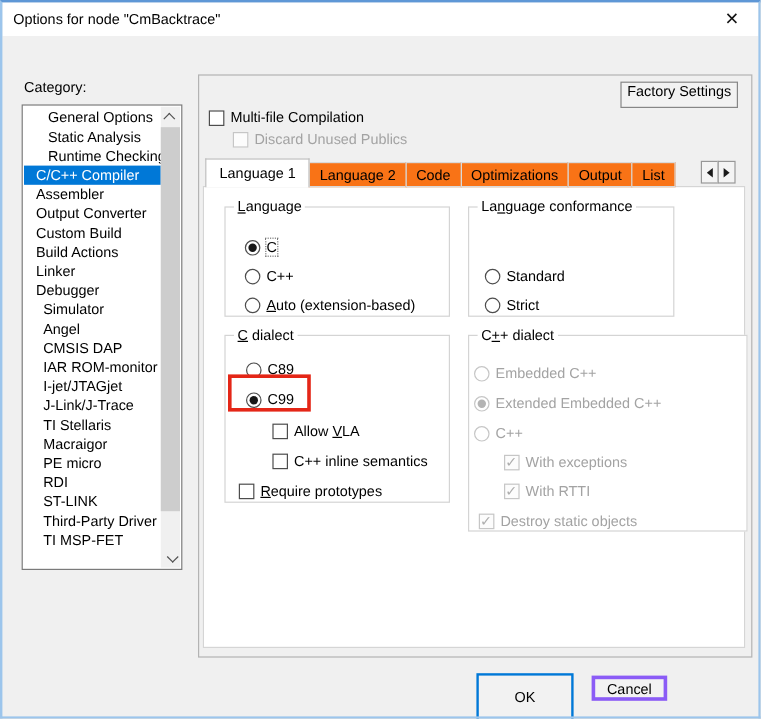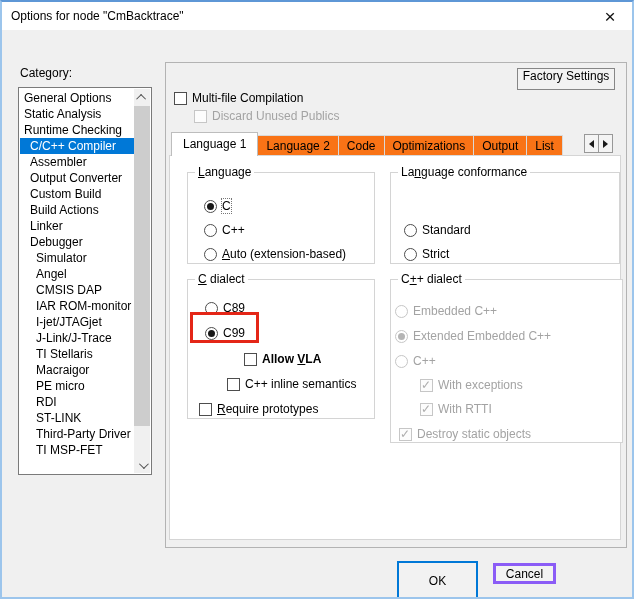--- a/index.html
+++ b/index.html
@@ -12,21 +12,21 @@
   .titlebar { position:absolute; top:2px; left:2px; right:2px; height:28px; background:#ffffff; display:flex; align-items:center; }
   .title { margin-left:9px; font-size:12px; color:#000; }
   .close-btn { position:absolute; right:6px; top:0; width:32px; height:28px; display:flex; align-items:center; justify-content:center; cursor:default; }
   .close-btn span { font-size:19px; font-weight:300; color:#111; line-height:1; }
 
   
   .cat-label { position:absolute; left:20px; top:66px; }
   .listbox { position:absolute; left:18px; top:87px; width:134px; height:388px; background:#fff; border:1px solid #7a7a7a; }
   .lrows { position:absolute; left:1px; top:2px; right:17px; }
   .lrow { height:16px; line-height:16px; white-space:nowrap; overflow:hidden; cursor:default; }
-  .i0 { padding-left:4px; } .i1 { padding-left:10px; } .i2 { padding-left:16px; }
+  .i0 { padding-left:20px; } .i1 { padding-left:10px; } .i2 { padding-left:16px; }
   .lrow.sel { background:#0078d7; color:#fff; }
   .vscroll { position:absolute; top:1px; right:1px; bottom:1px; width:16px; background:#f0f0f0; }
   .sb-btn { position:absolute; left:0; width:16px; height:16px; display:flex; align-items:center; justify-content:center; }
   .sb-up { top:0; } .sb-down { bottom:0; }
   .chev { width:7px; height:7px; border-left:1px solid #505050; border-top:1px solid #505050; }
   .chev.up { transform:rotate(45deg) translateY(2px); }
   .chev.down { transform:rotate(225deg) translateY(2px); }
   .sb-thumb { position:absolute; left:0; top:17px; width:16px; height:320px; background:#cdcdcd; }
 
   
@@ -57,21 +57,21 @@
   .spin-btn + .spin-btn { margin-left:-1px; }
   .tri-left { width:0; height:0; border-top:4px solid transparent; border-bottom:4px solid transparent; border-right:5px solid #1a1a1a; }
   .tri-right { width:0; height:0; border-top:4px solid transparent; border-bottom:4px solid transparent; border-left:5px solid #1a1a1a; }
 
   
   .page { position:absolute; left:169px; top:155px; width:452px; height:385px; background:#fff; border:1px solid #d5d5d5; z-index:1; }
 
   .grp { position:absolute; border:1px solid #d4d4d4; z-index:2; background:#fff; }
   .grp-title { position:absolute; top:-7px; left:7px; background:#fff; padding:0 3px; line-height:13px; }
   .grp-lang { left:187px; top:172px; width:188px; height:92px; }
-  .grp-conf { left:390px; top:172px; width:230px; height:92px; }
+  .grp-conf { left:390px; top:172px; width:172px; height:92px; }
   .grp-cdia { left:187px; top:279px; width:188px; height:140px; }
   .grp-cpp  { left:390px; top:279px; width:233px; height:164px; }
 
   .annot { position:absolute; left:190px; top:312px; width:69px; height:31px; border:3px solid #e42617; z-index:10; pointer-events:none; }
 
   
   .ok-btn { position:absolute; left:397px; top:561px; width:81px; height:40px; background:#f2f2f2; border:2px solid #0078d7; display:flex; align-items:center; justify-content:center; cursor:default; }
   .cancel-btn { position:absolute; left:493px; top:563px; width:63px; height:21px; background:#f2f2f2; border:3px solid #8b5cf6; display:flex; align-items:center; justify-content:center; cursor:default; }
   u { text-decoration:underline; }
 </style>
@@ -192,21 +192,21 @@
   <div class="grp grp-cdia">
     <span class="grp-title"><u>C</u> dialect</span>
     <div class="row" style="left:17px; top:21px;">
       <span class="radio"></span>
       <span class="lab">C89</span>
     </div>
     <div class="row" style="left:17px; top:46px;">
       <span class="radio sel"></span>
       <span class="lab">C99</span>
     </div>
-    <div class="row" style="left:56px; top:72px;font-weight:bold;">
+    <div class="row" style="left:39px; top:72px;">
       <span class="cb"></span>
       <span class="lab">Allow <u>V</u>LA</span>
     </div>
     <div class="row" style="left:39px; top:97px;">
       <span class="cb"></span>
       <span class="lab">C++ inline semantics</span>
     </div>
     <div class="row" style="left:11px; top:122px;">
       <span class="cb"></span>
       <span class="lab"><u>R</u>equire prototypes</span>

